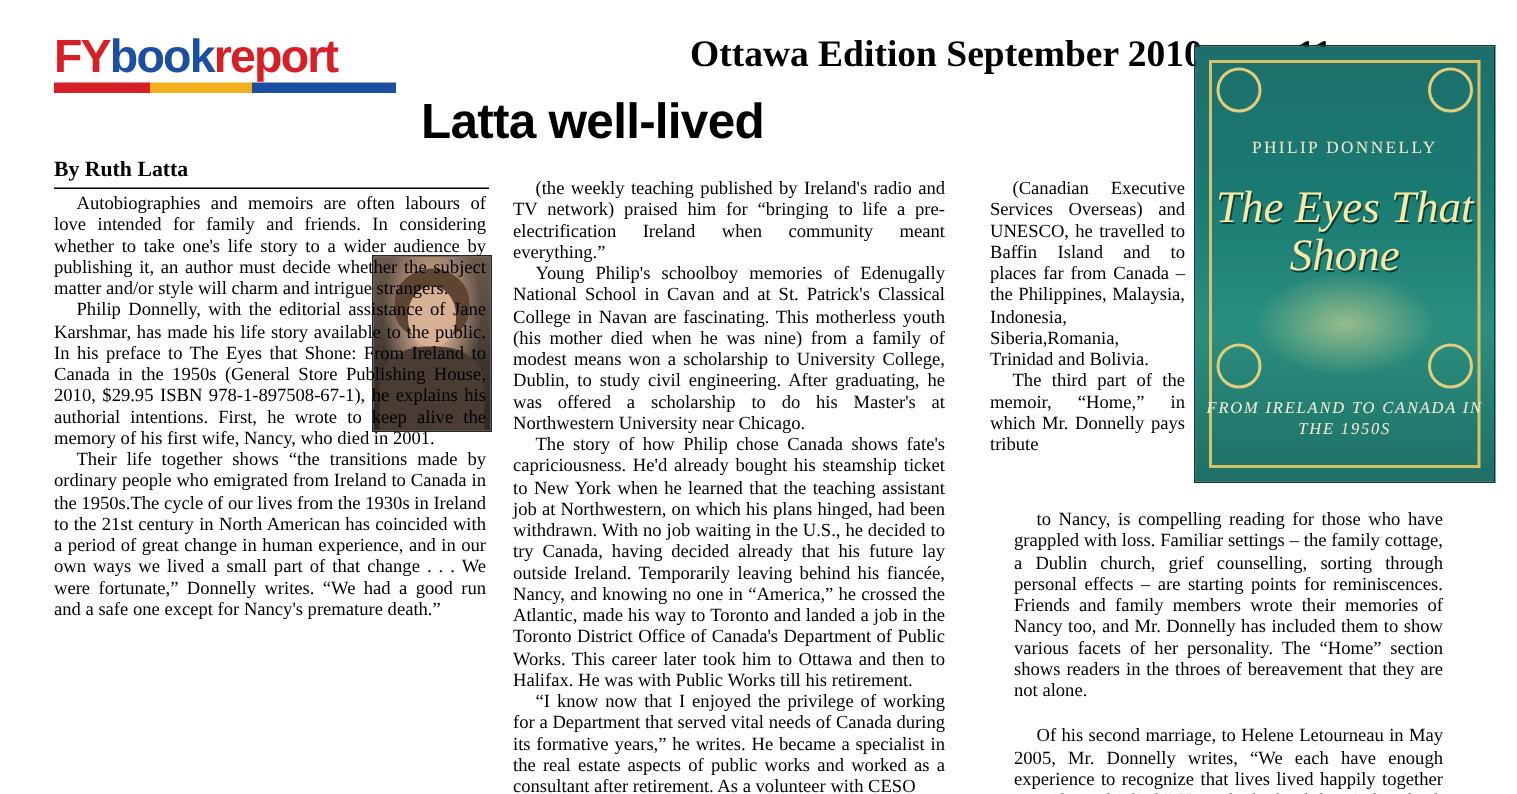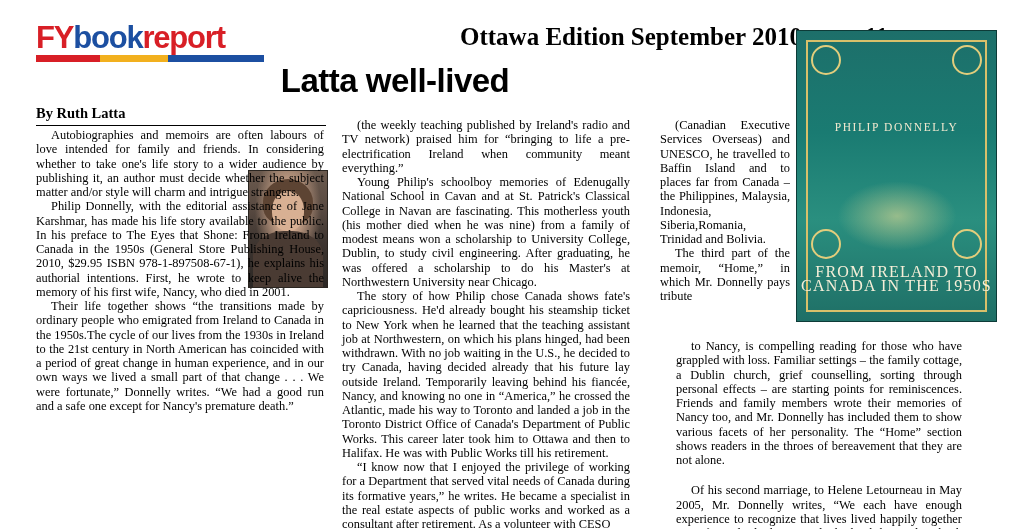--- a/index.html
+++ b/index.html
@@ -186,40 +186,40 @@
   .knot.bl { left: 14px; bottom: 62px; }
   .knot.br { right: 14px; bottom: 62px; }
   .book-author {
     position: absolute;
     top: 62px; left: 0; right: 0;
     text-align: center;
     color: #f3ead0;
     font-size: 11.5px;
     letter-spacing: 1.6px;
     font-family: "Liberation Serif", serif;
-    margin-top: 28px;
   }
   .book-title {
     position: absolute;
     top: 92px; left: 0; right: 0;
     text-align: center;
     color: #f7e9a8;
     font-size: 30px;
     line-height: 32px;
     font-style: italic;
     text-shadow: 1px 1px 0 #0c3a35;
   }
   .book-sub {
     position: absolute;
     bottom: 28px; left: 0; right: 0;
     text-align: center;
     color: #f6efd8;
-    font-size: 16px;
+    font-size: 11px;
     line-height: 14px;
     letter-spacing: 1.2px;
+    font-style: italic;
   }
   .book-glow {
     position: absolute;
     left: 50%; top: 150px;
     transform: translateX(-50%);
     width: 120px; height: 70px;
     background: radial-gradient(ellipse at center, rgba(240,225,150,0.55) 0%, rgba(240,225,150,0) 70%);
   }
 </style>
 </head>
@@ -269,16 +269,17 @@
   </div>
 
   <div class="book-cover">
     <div class="frame"></div>
     <div class="knot tl"></div>
     <div class="knot tr"></div>
     <div class="knot bl"></div>
     <div class="knot br"></div>
     <div class="book-glow"></div>
     <div class="book-author">PHILIP DONNELLY</div>
+    <div class="book-title">The Eyes That Shone</div>
     <div class="book-sub">FROM IRELAND TO CANADA IN THE 1950S</div>
   </div>
 
 </div>
 
 </body></html>

